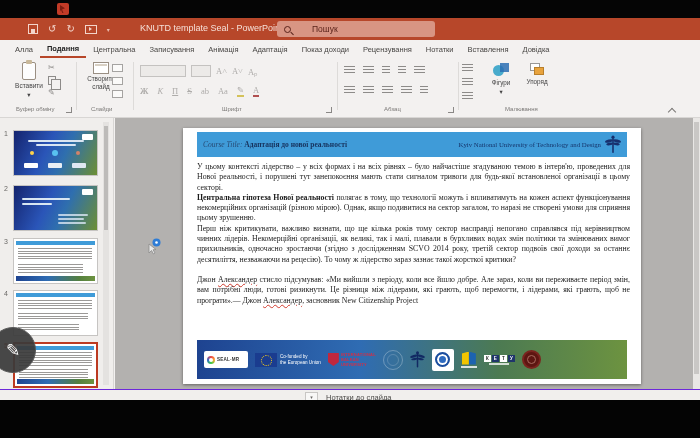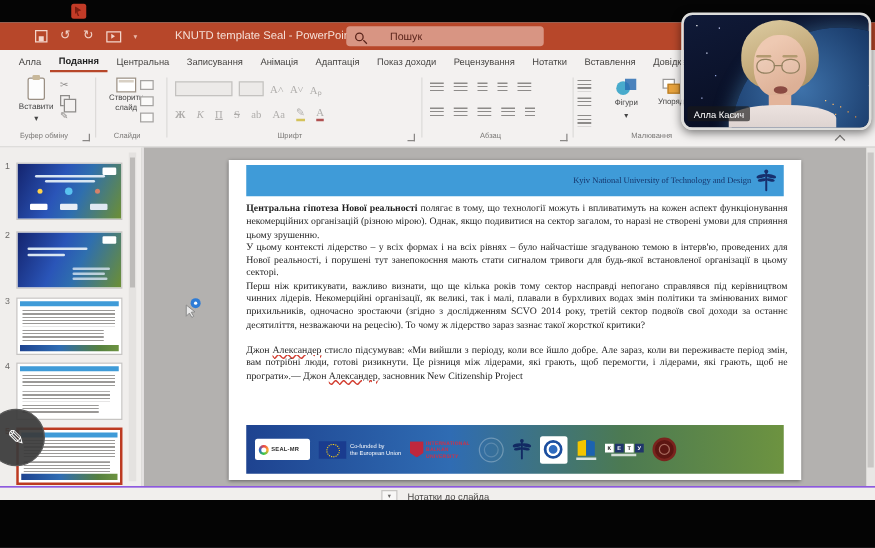--- a/index.html
+++ b/index.html
@@ -451,36 +451,40 @@
 
         <div class="thumb-scroll">
           <div class="th"></div>
         </div>
       </div>
 
       <div class="editor">
         <div class="slide">
 
           <div class="sl-header">
+            <div class="sl-course">
+              <span class="lbl">Course Title:</span>
+              <span class="ttl">Адаптація до нової реальності</span>
+            </div>
             <div class="sl-univ">Kyiv National University of Technology and Design</div>
             <svg class="dragonfly" width="16" height="20" viewBox="0 0 16 20">
               <g fill="#17306e">
                 <circle cx="8" cy="2.2" r="1.6"></circle>
                 <rect x="7.2" y="3" width="1.6" height="15" rx="0.8"></rect>
                 <ellipse cx="4" cy="6" rx="4" ry="1.5" transform="rotate(-14 4 6)"></ellipse>
                 <ellipse cx="12" cy="6" rx="4" ry="1.5" transform="rotate(14 12 6)"></ellipse>
                 <ellipse cx="4.6" cy="9" rx="3.4" ry="1.2" transform="rotate(-10 4.6 9)"></ellipse>
                 <ellipse cx="11.4" cy="9" rx="3.4" ry="1.2" transform="rotate(10 11.4 9)"></ellipse>
               </g>
             </svg>
           </div>
 
           <div class="sl-body">
+            <p>У цьому контексті лідерство – у всіх формах і на всіх рівнях – було найчастіше згадуваною темою в інтерв'ю, проведених для Нової реальності, і порушені тут занепокоєння мають стати сигналом тривоги для будь-якої встановленої організації в цьому секторі.</p>
             <p><b>Центральна гіпотеза Нової реальності</b><span> полягає в тому, що технології можуть і впливатимуть на кожен аспект функціонування некомерційних організацій (різною мірою). Однак, якщо подивитися на сектор загалом, то наразі не створені умови для сприяння цьому зрушенню.</span></p>
-            <p>У цьому контексті лідерство – у всіх формах і на всіх рівнях – було найчастіше згадуваною темою в інтерв'ю, проведених для Нової реальності, і порушені тут занепокоєння мають стати сигналом тривоги для будь-якої встановленої організації в цьому секторі.</p>
             <p>Перш ніж критикувати, важливо визнати, що ще кілька років тому сектор насправді непогано справлявся під керівництвом чинних лідерів. Некомерційні організації, як великі, так і малі, плавали в бурхливих водах змін політики та змінюваних вимог прихильників, одночасно зростаючи (згідно з дослідженням SCVO 2014 року, третій сектор подвоїв свої доходи за останнє десятиліття, незважаючи на рецесію). То чому ж лідерство зараз зазнає такої жорсткої критики?</p>
             <div class="gap"></div>
             <p><span>Джон </span><span class="wavy">Александер</span><span> стисло підсумував: «Ми вийшли з періоду, коли все йшло добре. Але зараз, коли ви переживаєте період змін, вам потрібні люди, готові ризикнути. Це різниця між лідерами, які грають, щоб перемогти, і лідерами, які грають, щоб не програти».— Джон </span><span class="wavy">Александер</span><span>, засновник New Citizenship Project</span></p>
           </div>
 
           <div class="sl-footer">
             <div class="lg-seal">
               <div class="ring"></div>
               <span>SEAL-MR</span>
             </div>
@@ -588,34 +592,14 @@
   </div>
 
   <div class="bottombar">
     
   </div>
 
   <div class="pencil-fab">
     <span>✎</span>
   </div>
 
-  <div class="webcam">
-    <div class="stars"></div>
-    <div class="earth"></div>
-    <div class="citylights"></div>
-    <div class="person">
-      <div class="hair"></div>
-      <div class="face"></div>
-      <div class="glasses">
-        <div class="brow"></div>
-        <div class="brow r"></div>
-        <div class="lens"></div>
-        <div class="lens r"></div>
-        <div class="bridge"></div>
-      </div>
-      <div class="mouth"></div>
-      <div class="neck"></div>
-      <div class="body"></div>
-    </div>
-    <div class="name-tag">Алла Касич</div>
-  </div>
 
 </div>
 
 </body></html>

